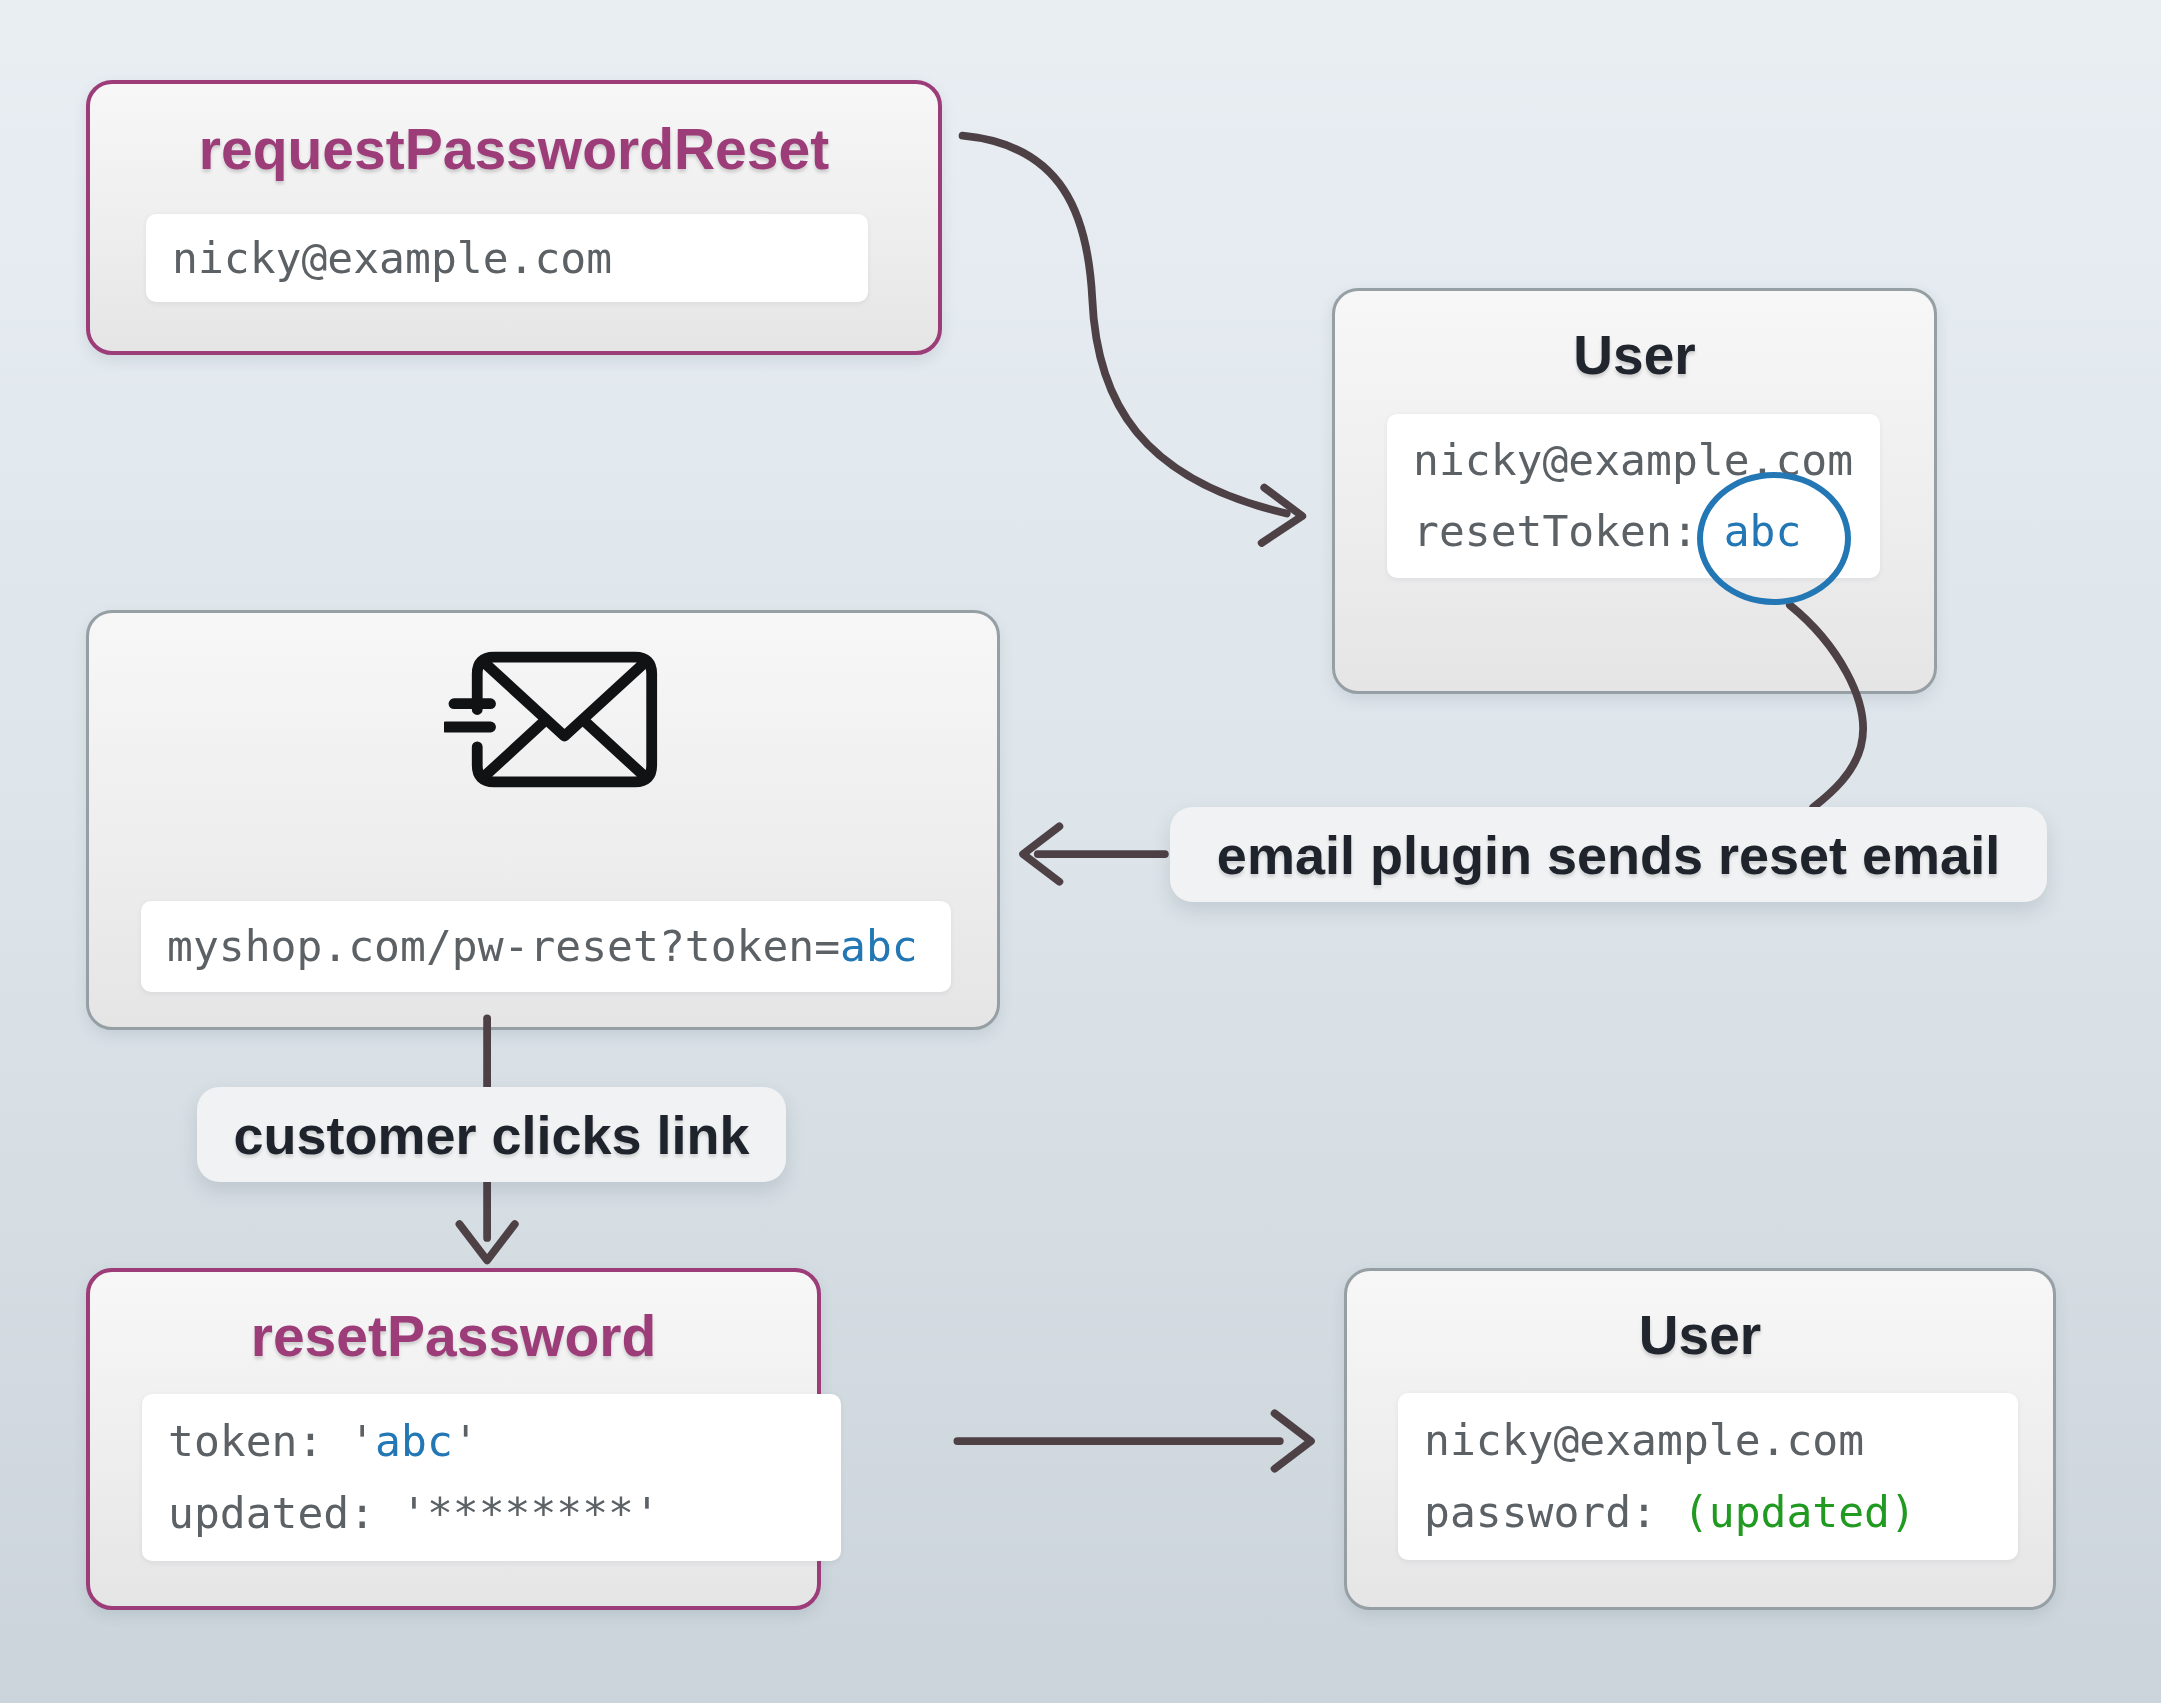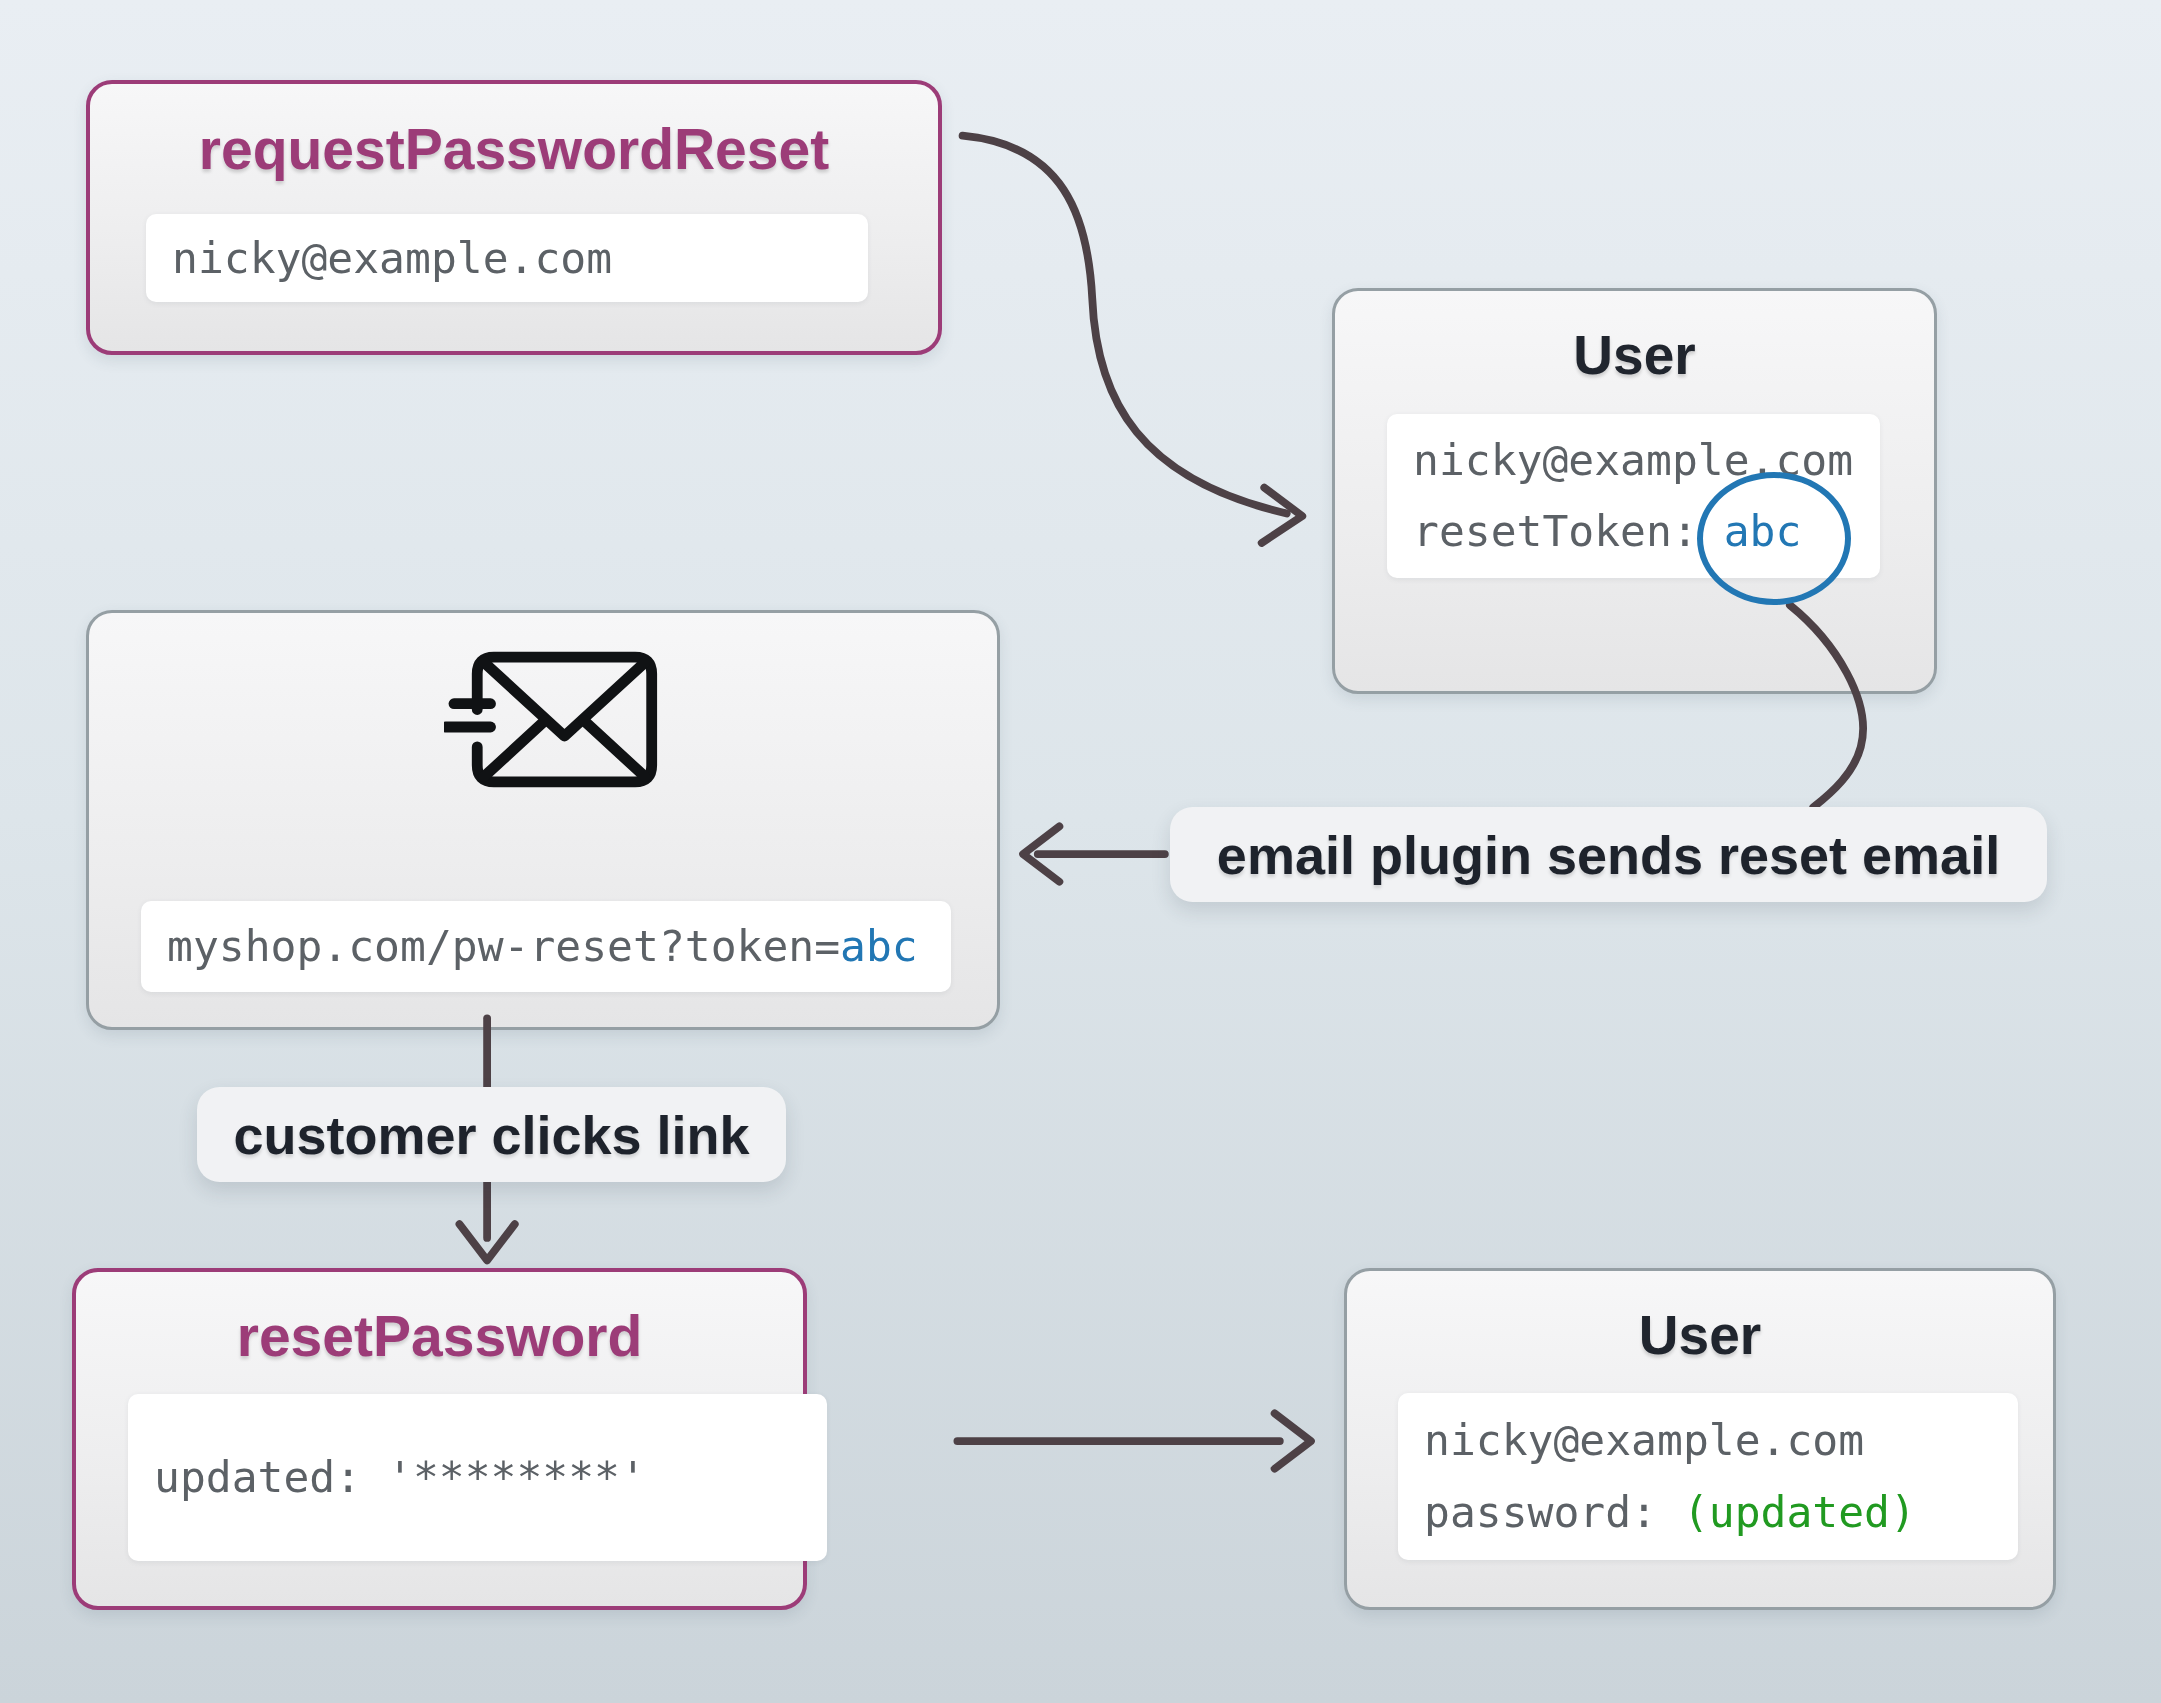--- a/index.html
+++ b/index.html
@@ -91,23 +91,24 @@
       <path d="M 48,154 L 122,86"></path>
       <path d="M 242,154 L 168,86"></path>
       <path d="M 12,66 H 56"></path>
       <path d="M 2,94 H 56"></path>
     </svg>
     <div class="card single" style="left:52px;top:288px;width:810px;height:91px;">
       <span class="code-line"><span>myshop.com/pw-reset?token=</span><span class="tok-blue">abc</span></span>
     </div>
   </div>
 
-  <div class="node purple" style="left:72px;top:1268px;width:735px;height:342px;">
+  <div class="node purple" style="left:86px;top:1268px;width:735px;height:342px;">
     <div class="node-title title-purple" style="height:128px;">resetPassword</div>
     <div class="card dual" style="left:52px;top:122px;width:699px;height:167px;">
+      <span class="code-line"><span>token: '</span><span class="tok-blue">abc</span><span>'</span></span>
       <span class="code-line">updated: '********'</span>
     </div>
   </div>
 
   <div class="node gray" style="left:1344px;top:1268px;width:712px;height:342px;">
     <div class="node-title title-dark">User</div>
     <div class="card dual" style="left:51px;top:122px;width:620px;height:167px;">
       <span class="code-line">nicky@example.com</span>
       <span class="code-line"><span>password: </span><span class="tok-green">(updated)</span></span>
     </div>

